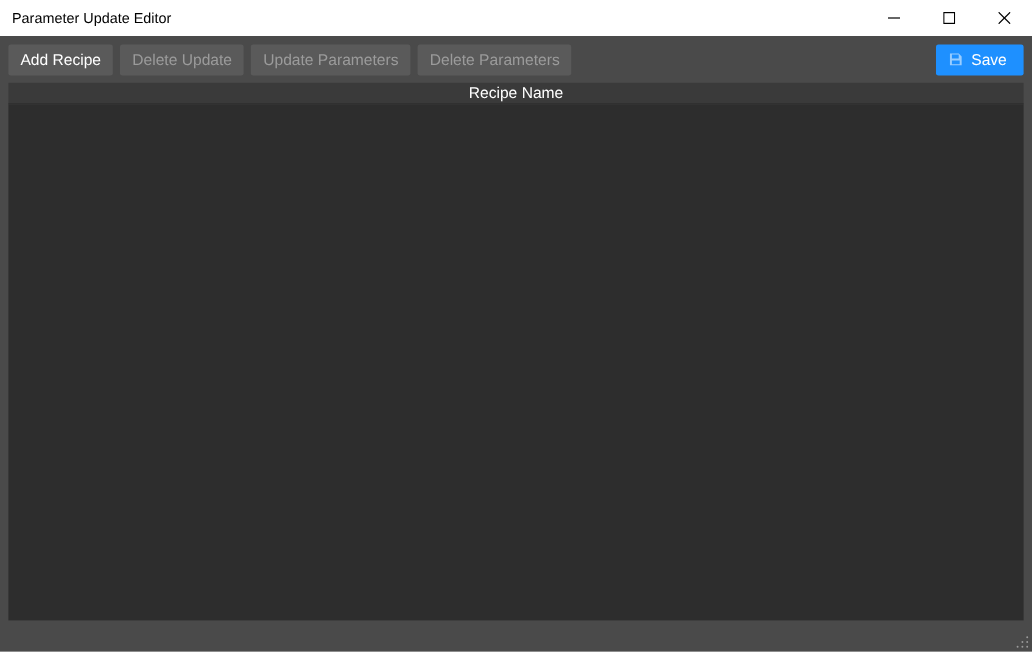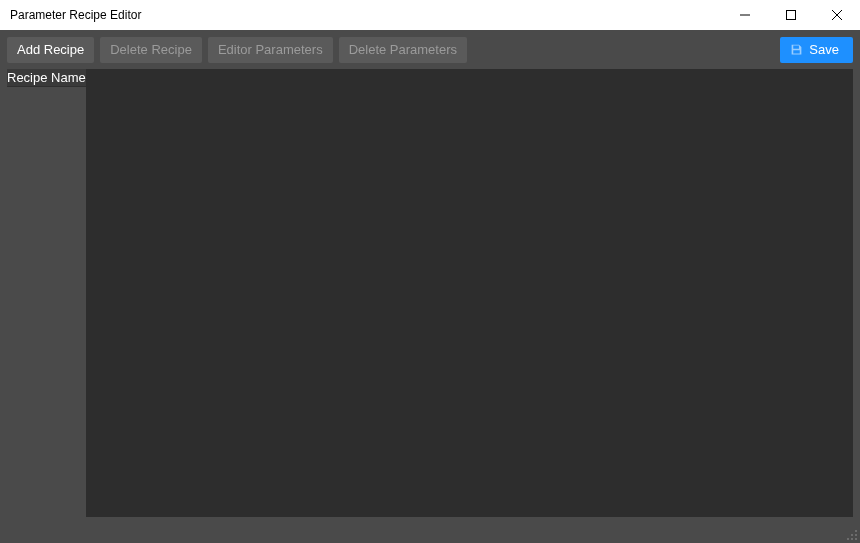--- a/index.html
+++ b/index.html
@@ -85,21 +85,21 @@
       text-align: center;
     }
     .btn-save .save-icon {
       opacity: 0.55;
       display: inline-flex;
     }
     .table-area {
       margin-top: 7px;
       flex: 1;
       display: flex;
-      flex-direction: row;
+      flex-direction: column;
       margin-bottom: 26px;
     }
     .table-header {
       height: 18px;
       background: #3a3a3a;
       display: flex;
       align-items: center;
       justify-content: center;
       color: #ffffff;
       font-size: 13px;
@@ -114,21 +114,21 @@
       right: 2px;
       bottom: 2px;
       width: 12px;
       height: 12px;
     }
   </style>
 </head>
 <body>
 
 <div class="titlebar">
-  <span class="titlebar-title">Parameter Recipe Editor</span>
+  <span class="titlebar-title">Parameter Update Editor</span>
   <div class="window-controls">
     <div class="win-btn">
       <svg width="10" height="10" viewBox="0 0 10 10">
           <line x1="0" y1="5" x2="10" y2="5" stroke="#000" stroke-width="1"></line>
         </svg>
     </div>
     <div class="win-btn">
       <svg width="10" height="10" viewBox="0 0 10 10">
           <rect x="0.5" y="0.5" width="9" height="9" fill="none" stroke="#000" stroke-width="1"></rect>
         </svg>
@@ -138,22 +138,22 @@
           <line x1="0" y1="0" x2="10" y2="10" stroke="#000" stroke-width="1"></line>
           <line x1="10" y1="0" x2="0" y2="10" stroke="#000" stroke-width="1"></line>
         </svg>
     </div>
   </div>
 </div>
 
 <div class="client-area">
   <div class="toolbar">
     <button class="btn">Add Recipe</button>
-    <button class="btn disabled">Delete Recipe</button>
-    <button class="btn disabled">Editor Parameters</button>
+    <button class="btn disabled">Delete Update</button>
+    <button class="btn disabled">Update Parameters</button>
     <button class="btn disabled">Delete Parameters</button>
     <div class="spacer"></div>
     <button class="btn btn-save">
       <span class="save-icon">
         <svg width="13" height="13" viewBox="0 0 16 16">
             <path fill="#ffffff" d="M2 2h9l3 3v9H2V2zm2 1v4h7V3H4zm0 10h8V9H4v4z"></path>
           </svg>
       </span>
       <span>Save</span>
     </button>

